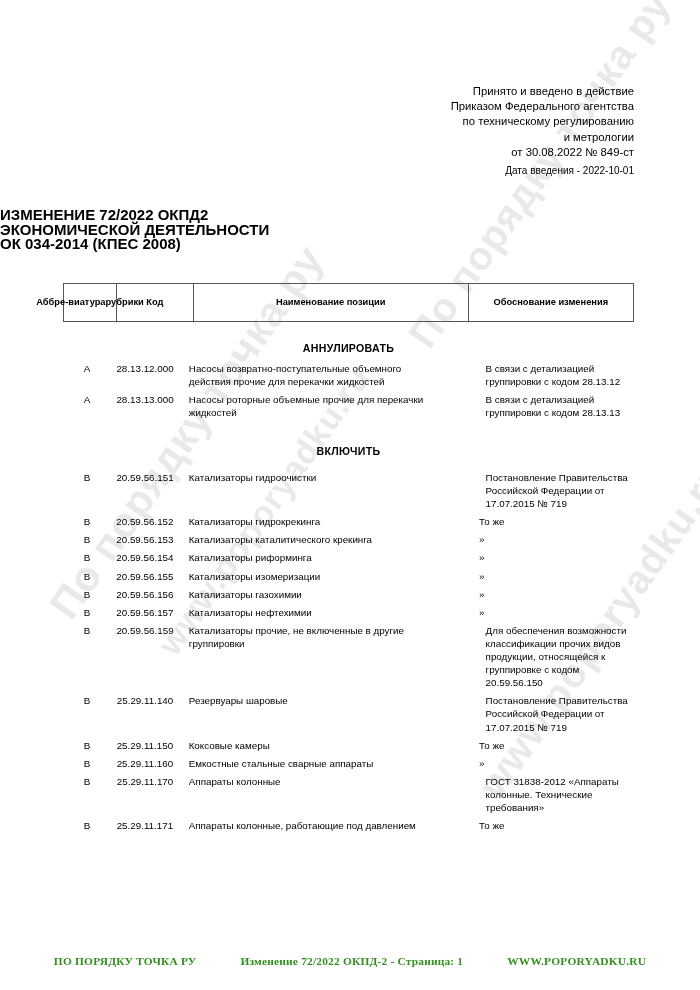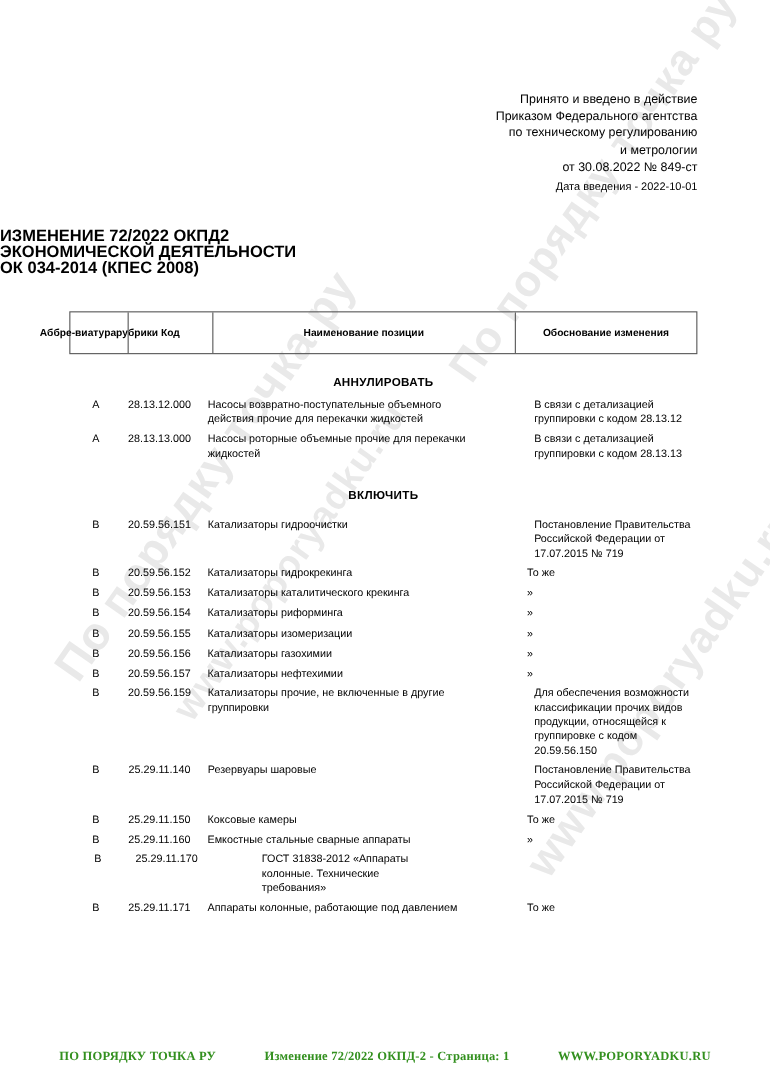--- a/index.html
+++ b/index.html
@@ -312,20 +312,21 @@
       </div>
       <div class="trow">
         <div class="cell c-abbr">В</div>
         <div class="cell c-code">25.29.11.160</div>
         <div class="cell c-name">Емкостные стальные сварные аппараты</div>
         <div class="cell c-just center">»</div>
       </div>
       <div class="trow">
         <div class="cell c-abbr">В</div>
         <div class="cell c-code">25.29.11.170</div>
+        <div class="cell c-name">Аппараты колонные</div>
         <div class="cell c-just">ГОСТ 31838-2012 «Аппараты колонные. Технические требования»</div>
       </div>
       <div class="trow">
         <div class="cell c-abbr">В</div>
         <div class="cell c-code">25.29.11.171</div>
         <div class="cell c-name">Аппараты колонные, работающие под давлением</div>
         <div class="cell c-just center">То же</div>
       </div>
     </div>
 

